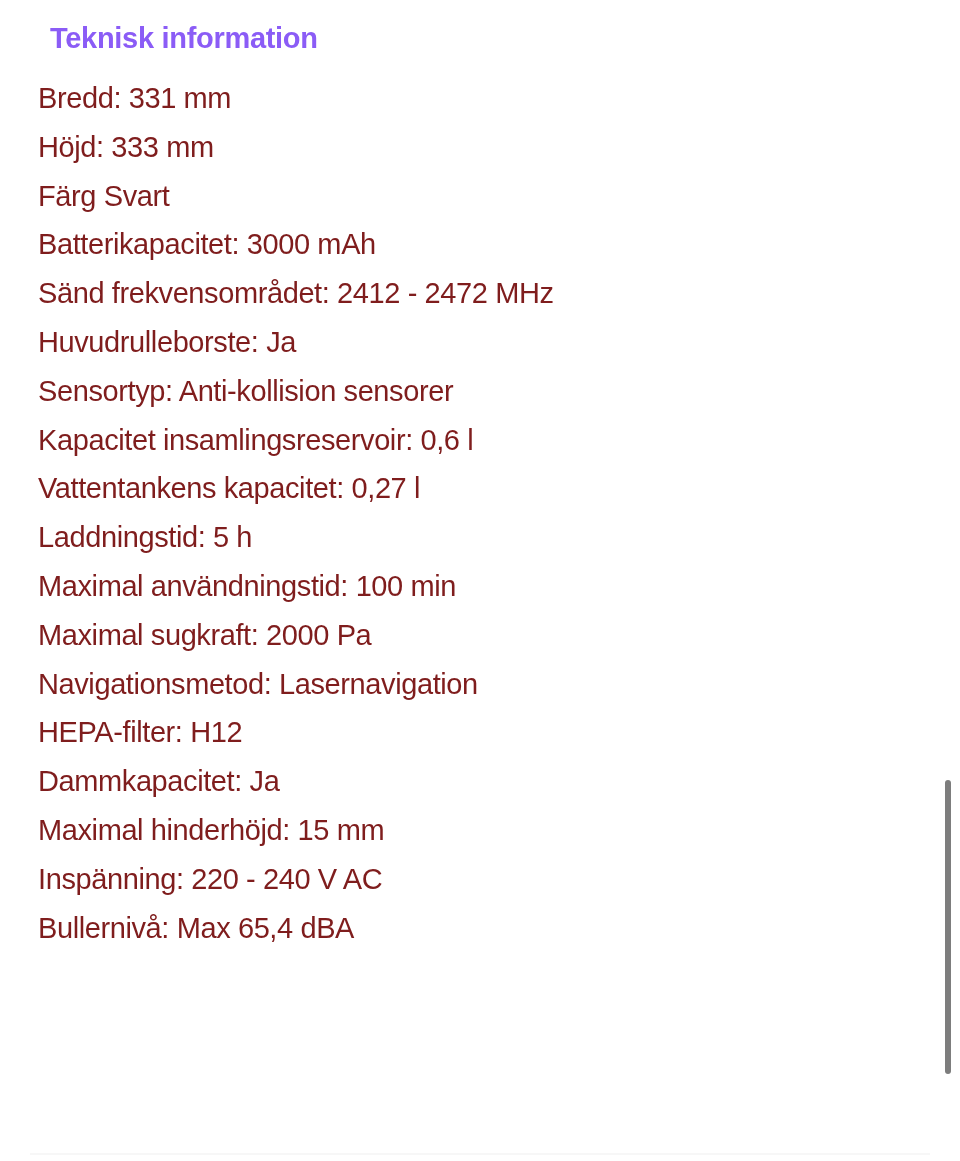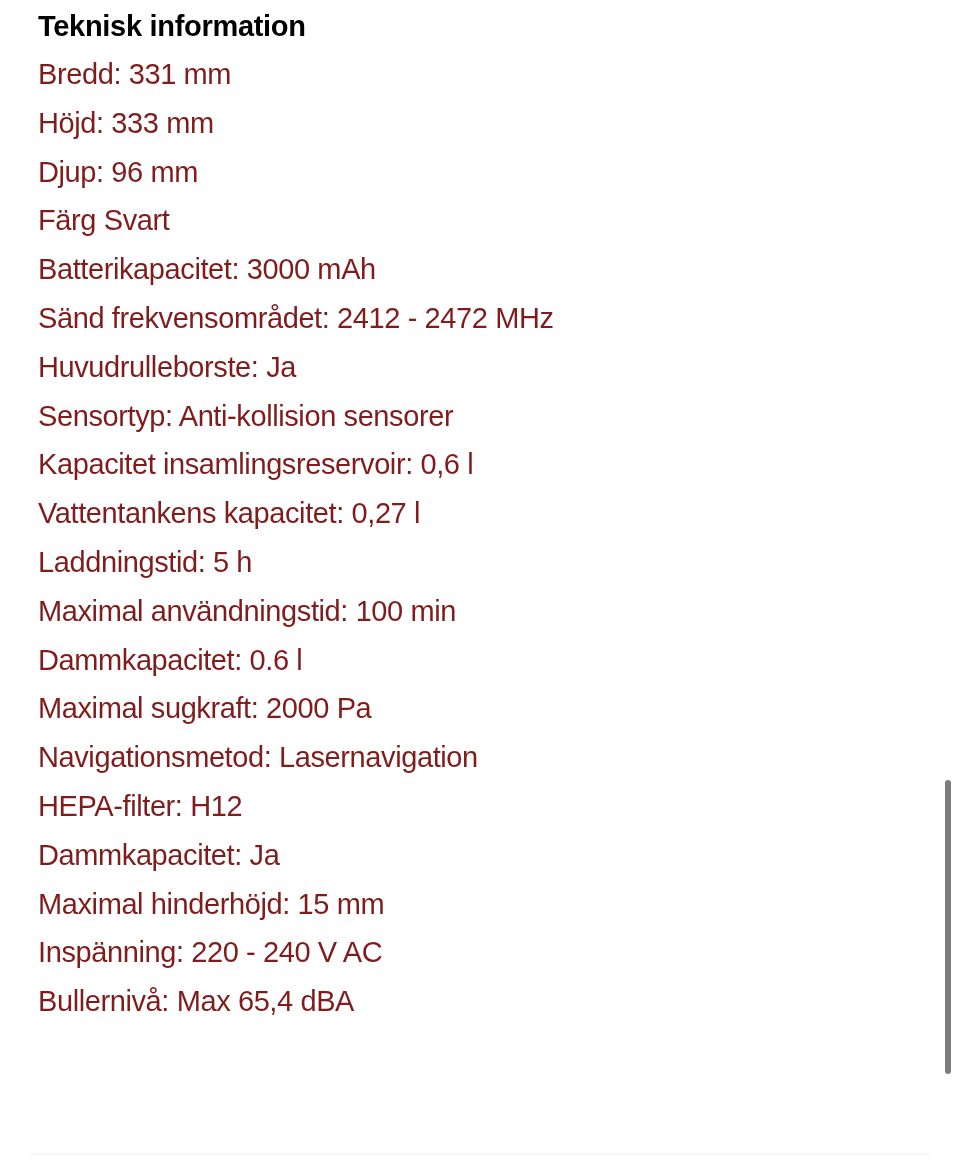--- a/index.html
+++ b/index.html
@@ -20,23 +20,23 @@
       left: 38px;
       top: 6px;
       right: 30px;
     }
     .title {
       font-family: "Liberation Sans", sans-serif;
       font-weight: bold;
       font-size: 29px;
       line-height: 40px;
       height: 44px;
-      margin: 0;
+      margin: 12px;
       letter-spacing: -0.3px;
-      color: #000000;
+      color: #8b5cf6;
     }
     .spec-list {
       list-style: none;
       margin: 0;
       padding: 0;
     }
     .spec-item {
       font-size: 29px;
       line-height: 48.8px;
       height: 48.8px;
@@ -70,31 +70,29 @@
     }
   </style>
 </head>
 <body>
 
 <div class="content">
   <h2 class="title">Teknisk information</h2>
   <ul class="spec-list">
     <li class="spec-item">Bredd: 331 mm</li>
     <li class="spec-item">Höjd: 333 mm</li>
-    <li class="spec-item">Djup: 96 mm</li>
     <li class="spec-item">Färg Svart</li>
     <li class="spec-item">Batterikapacitet: 3000 mAh</li>
     <li class="spec-item">Sänd frekvensområdet: 2412 - 2472 MHz</li>
     <li class="spec-item">Huvudrulleborste: Ja</li>
     <li class="spec-item">Sensortyp: Anti-kollision sensorer</li>
     <li class="spec-item">Kapacitet insamlingsreservoir: 0,6 l</li>
     <li class="spec-item">Vattentankens kapacitet: 0,27 l</li>
     <li class="spec-item">Laddningstid: 5 h</li>
     <li class="spec-item">Maximal användningstid: 100 min</li>
-    <li class="spec-item">Dammkapacitet: 0.6 l</li>
     <li class="spec-item">Maximal sugkraft: 2000 Pa</li>
     <li class="spec-item">Navigationsmetod: Lasernavigation</li>
     <li class="spec-item">HEPA-filter: H12</li>
     <li class="spec-item">Dammkapacitet: Ja</li>
     <li class="spec-item">Maximal hinderhöjd: 15 mm</li>
     <li class="spec-item">Inspänning: 220 - 240 V AC</li>
     <li class="spec-item">Bullernivå: Max 65,4 dBA</li>
   </ul>
 </div>
 

